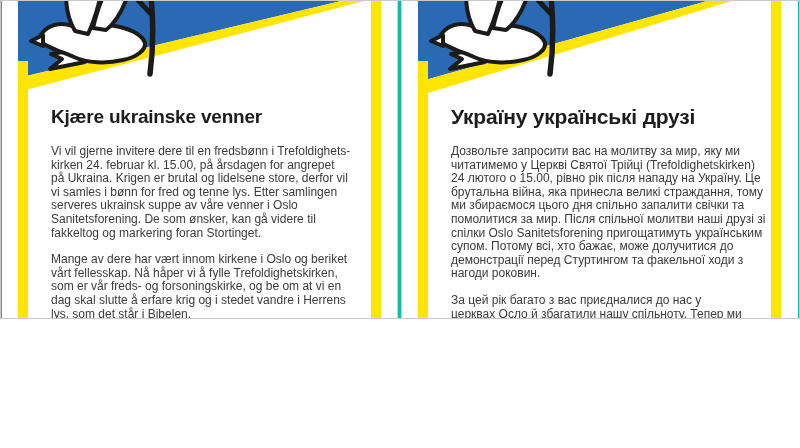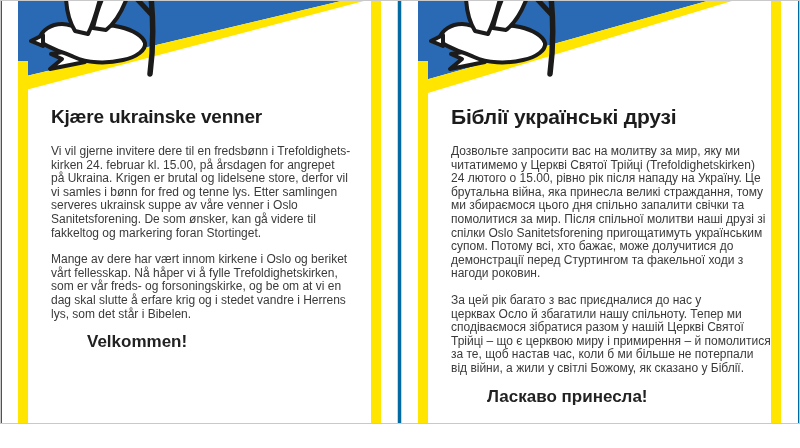--- a/index.html
+++ b/index.html
@@ -1,21 +1,21 @@
 <!DOCTYPE html>
 <html style="--blue: #2a6ab4; --yellow: #ffe500; --heading: #1c1c1c; --body_text: #3a3a3a; --logo_red: #d0202c; --logo_gold: #f4b223;"><head>
 <meta charset="utf-8">
 <style>
   :root{
     --blue:#2a6ab4; --yellow:#ffe500; --heading:#1c1c1c; --body_text:#3a3a3a;
     --logo_red:#d0202c; --logo_gold:#f4b223; --frame_gray:#c9c9c9; --divider_gray:#d4d4d4;
   }
   html,body{margin:0;padding:0;background:#ffffff;}
   body{font-family:"Liberation Sans", sans-serif;}
-  .canvas{position:relative;width:800px;height:424px;background:#0369a1;
+  .canvas{position:relative;width:800px;height:319px;background:#14b8a6;
           border:1px solid var(--frame_gray);box-sizing:border-box;overflow:hidden;text-decoration:underline;}
   .flyer{position:absolute;top:0;height:446px;background:#fff;overflow:hidden;}
   .flyer-left{left:1px;width:396px;border-right:1px solid var(--divider_gray);box-sizing:border-box;}
   .flyer-right{left:400px;width:397px;border-left:1px solid var(--divider_gray);box-sizing:border-box;}
   .banner{position:absolute;left:0;top:0;width:394px;height:100px;overflow:hidden;}
   .poly-blue{fill:var(--blue);}
   .poly-yellow{fill:var(--yellow);}
   .ybar{position:absolute;width:10px;background:var(--yellow);}
   .ybar-left{left:16px;top:60px;bottom:0;}
   .ybar-right{left:369px;top:0;bottom:0;}
@@ -91,21 +91,21 @@
     <svg class="dove" width="150" height="84" viewBox="0 0 150 84">
       <path class="ink" d="M107,-3 L122,13" fill="none" stroke-width="5" stroke-linecap="round"></path>
       <path class="ink" d="M122,-4 C125,26 124,50 121,73" fill="none" stroke-width="5.5" stroke-linecap="round"></path>
       <path class="fillw" d="M52,48 L22,53 L33,58 L21,68 L56,61 Z"></path>
       <path class="fillw" d="M10,38 C13,29 22,23 33,23 C40,23 46,26 50,30 C62,25 78,23 91,26 C104,29 114,35 116,42 C117,49 108,56 94,59 C77,63 58,62 45,56 C31,50 13,45 10,38 Z"></path>
       <path class="fillw" d="M46,30 C40,20 37,8 37,-6 L72,-6 C68,10 63,25 59,33 Z"></path>
       <path class="fillw" d="M64,27 C67,14 71,2 75,-6 L99,-6 C93,11 85,23 77,29 Z"></path>
       <path class="fillw" d="M14,34 L2,40 L14,45 Z"></path>
     </svg>
     <div class="content">
-      <h1>Біблії українські друзі</h1>
+      <h1>Україну українські друзі</h1>
       <p>Дозвольте запросити вас на молитву за мир, яку ми
 читатимемо у Церкві Святої Трійці (Trefoldighetskirken)
 24 лютого о 15.00, рівно рік після нападу на Україну. Це
 брутальна війна, яка принесла великі страждання, тому
 ми збираємося цього дня спільно запалити свічки та
 помолитися за мир. Після спільної молитви наші друзі зі
 спілки Oslo Sanitetsforening пригощатимуть українським
 супом. Потому всі, хто бажає, може долучитися до
 демонстрації перед Стуртингом та факельної ходи з
 нагоди роковин.</p>

